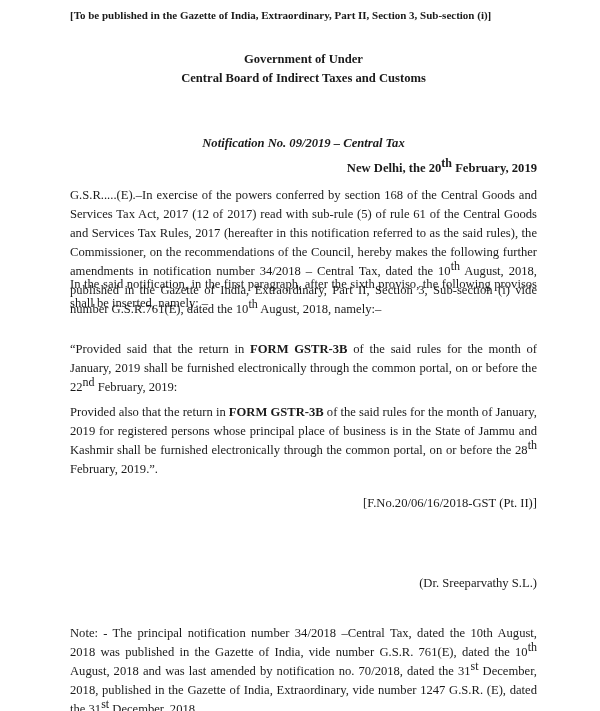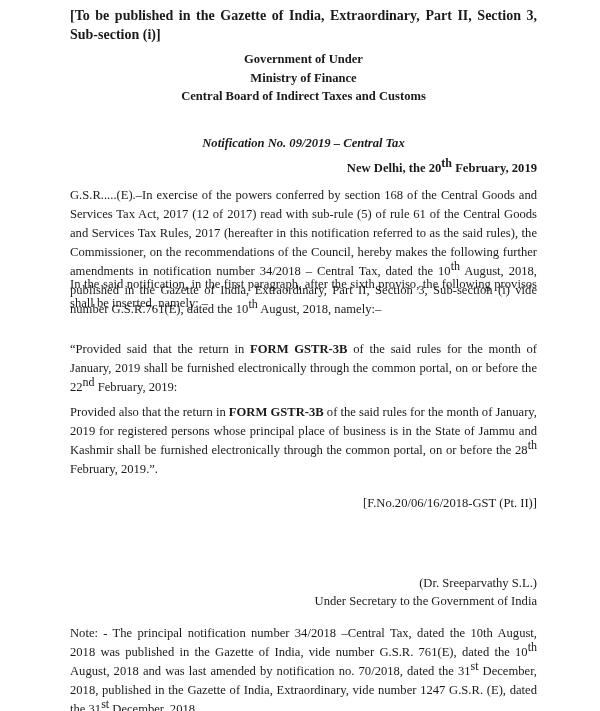--- a/index.html
+++ b/index.html
@@ -8,59 +8,57 @@
       font-family: "Liberation Serif", "DejaVu Serif", serif;
       color: #1a1a1a; font-size: 12.6px;
     }
     .page { position: absolute; left: 70px; top: 0; width: 467px; }
     .abs { position: absolute; left: 0; width: 467px; }
     .b { font-weight: bold; }
     .just { text-align: justify; text-align-last: left; line-height: 19px; margin: 0; }
     .center { text-align: center; }
     .right { text-align: right; }
     sup { font-size: 12px; vertical-align: 5px; line-height: 0; }
-    .gazette { top: 6px; line-height: 19px; font-weight: bold; font-size: 14px; }
+    .gazette { top: 6px; line-height: 19px; font-weight: bold; font-size: 11px; }
     .header { top: 50px; line-height: 18.5px; font-weight: bold; }
     .notif { top: 136px; font-weight: bold; font-style: italic; }
     .date { top: 161px; font-weight: bold; }
     .p1 { top: 186px; }
     .p2 { top: 275px; }
     .p3 { top: 340px; }
     .p4 { top: 403px; }
     .fno { top: 496px; }
     .sig { top: 574px; line-height: 18px; }
     .note { top: 624px; }
   </style>
 </head>
 <body>
 
 <div class="page">
 
   <p class="abs just gazette">[To be published in the Gazette of India, Extraordinary, Part II, Section 3, Sub-section (i)]</p>
 
   <div class="abs header center">
     <div>Government of Under</div>
-    <div>Ministry of Finance</div>
     <div>Central Board of Indirect Taxes and Customs</div>
   </div>
 
   <div class="abs notif center">Notification No. 09/2019 – Central Tax</div>
 
   <div class="abs date right"><span>New Delhi, the 20</span><sup>th</sup><span> February, 2019</span></div>
 
   <p class="abs just p1"><span>G.S.R.....(E).–In exercise of the powers conferred by section 168 of the Central Goods and Services Tax Act, 2017 (12 of 2017) read with sub-rule (5) of rule 61 of the Central Goods and Services Tax Rules, 2017 (hereafter in this notification referred to as the said rules), the Commissioner, on the recommendations of the Council, hereby makes the following further amendments in notification number 34/2018 – Central Tax, dated the 10</span><sup>th</sup><span> August, 2018, published in the Gazette of India, Extraordinary, Part II, Section 3, Sub-section (i) vide number G.S.R.761(E), dated the 10</span><sup>th</sup><span> August, 2018, namely:–</span></p>
 
   <p class="abs just p2">In the said notification, in the first paragraph, after the sixth proviso, the following provisos shall be inserted, namely: –</p>
 
   <p class="abs just p3"><span>“Provided said that the return in </span><span class="b">FORM GSTR-3B</span><span> of the said rules for the month of January, 2019 shall be furnished electronically through the common portal, on or before the 22</span><sup>nd</sup><span> February, 2019:</span></p>
 
   <p class="abs just p4"><span>Provided also that the return in </span><span class="b">FORM GSTR-3B</span><span> of the said rules for the month of January, 2019 for registered persons whose principal place of business is in the State of Jammu and Kashmir shall be furnished electronically through the common portal, on or before the 28</span><sup>th</sup><span> February, 2019.”.</span></p>
 
   <div class="abs fno right">[F.No.20/06/16/2018-GST (Pt. II)]</div>
 
   <div class="abs sig right">
     <div>(Dr. Sreeparvathy S.L.)</div>
-    <div>Under Secretary to the Government of India</div>
   </div>
 
   <p class="abs just note"><span>Note: - The principal notification number 34/2018 –Central Tax, dated the 10th August, 2018 was published in the Gazette of India, vide number G.S.R. 761(E), dated the 10</span><sup>th</sup><span> August, 2018 and was last amended by notification no. 70/2018, dated the 31</span><sup>st</sup><span> December, 2018, published in the Gazette of India, Extraordinary, vide number 1247 G.S.R. (E), dated the 31</span><sup>st</sup><span> December, 2018.</span></p>
 
 </div>
 
 </body></html>

